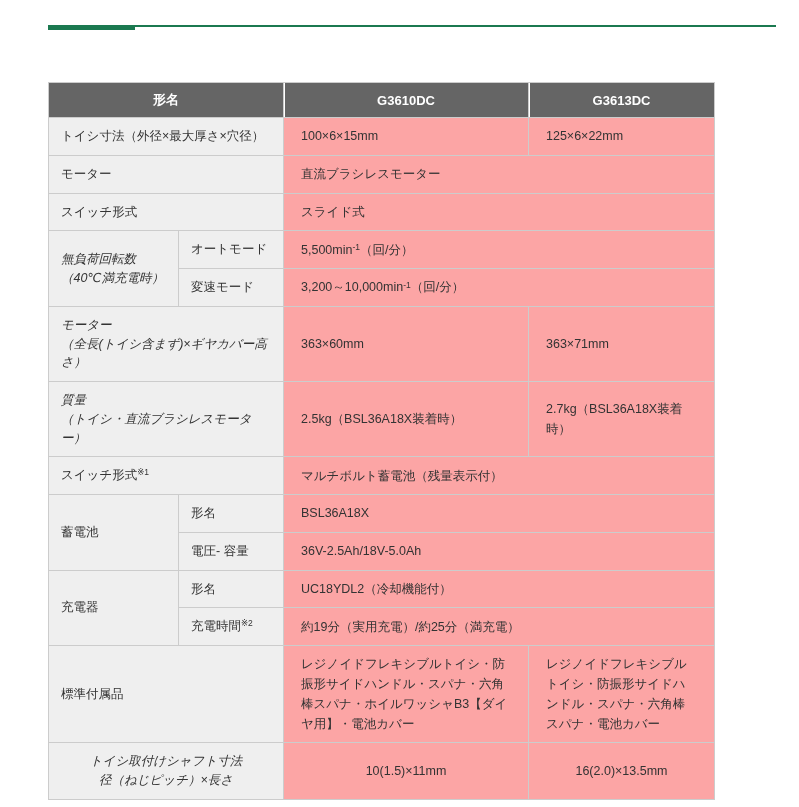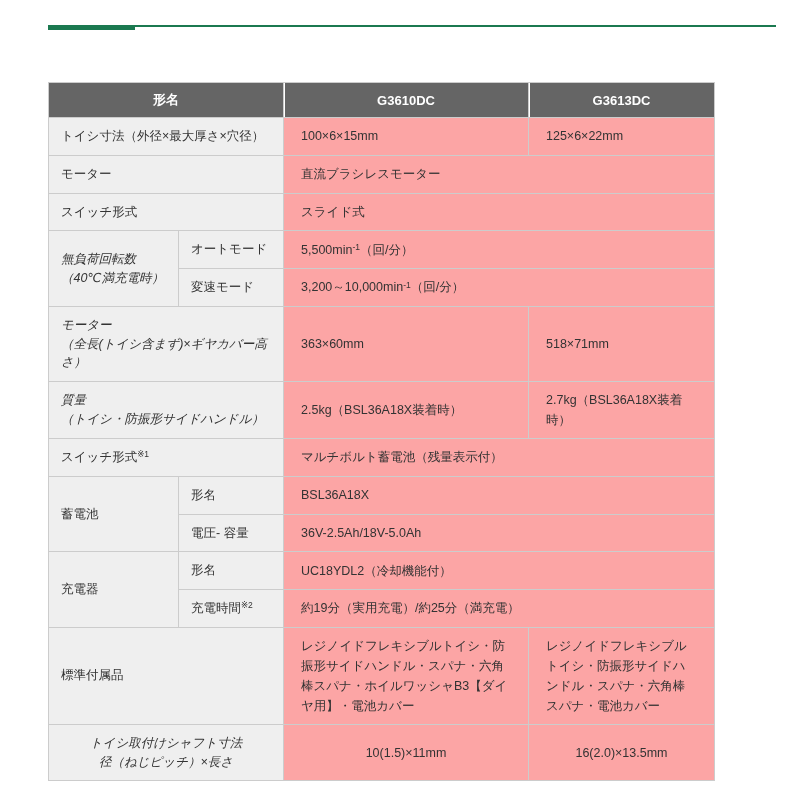--- a/index.html
+++ b/index.html
@@ -96,27 +96,27 @@
           <span>3,200～10,000min</span><sup>-1</sup><span>（回/分）</span>
         </td>
       </tr>
 
       <tr class="h55">
         <td class="lbl" colspan="2">
           <span class="line">モーター</span>
           <span class="line">（全長(トイシ含まず)×ギヤカバー高さ）</span>
         </td>
         <td class="val">363×60mm</td>
-        <td class="val">518×71mm</td>
+        <td class="val">363×71mm</td>
       </tr>
 
       <tr class="h53">
         <td class="lbl" colspan="2">
           <span class="line">質量</span>
-          <span class="line">（トイシ・防振形サイドハンドル）</span>
+          <span class="line">（トイシ・直流ブラシレスモーター）</span>
         </td>
         <td class="val">2.5kg（BSL36A18X装着時）</td>
         <td class="val">2.7kg（BSL36A18X装着時）</td>
       </tr>
 
       <tr class="h37">
         <td class="lbl" colspan="2">
           <span>スイッチ形式</span><sup>※1</sup>
         </td>
         <td class="val" colspan="2">マルチボルト蓄電池（残量表示付）</td>

